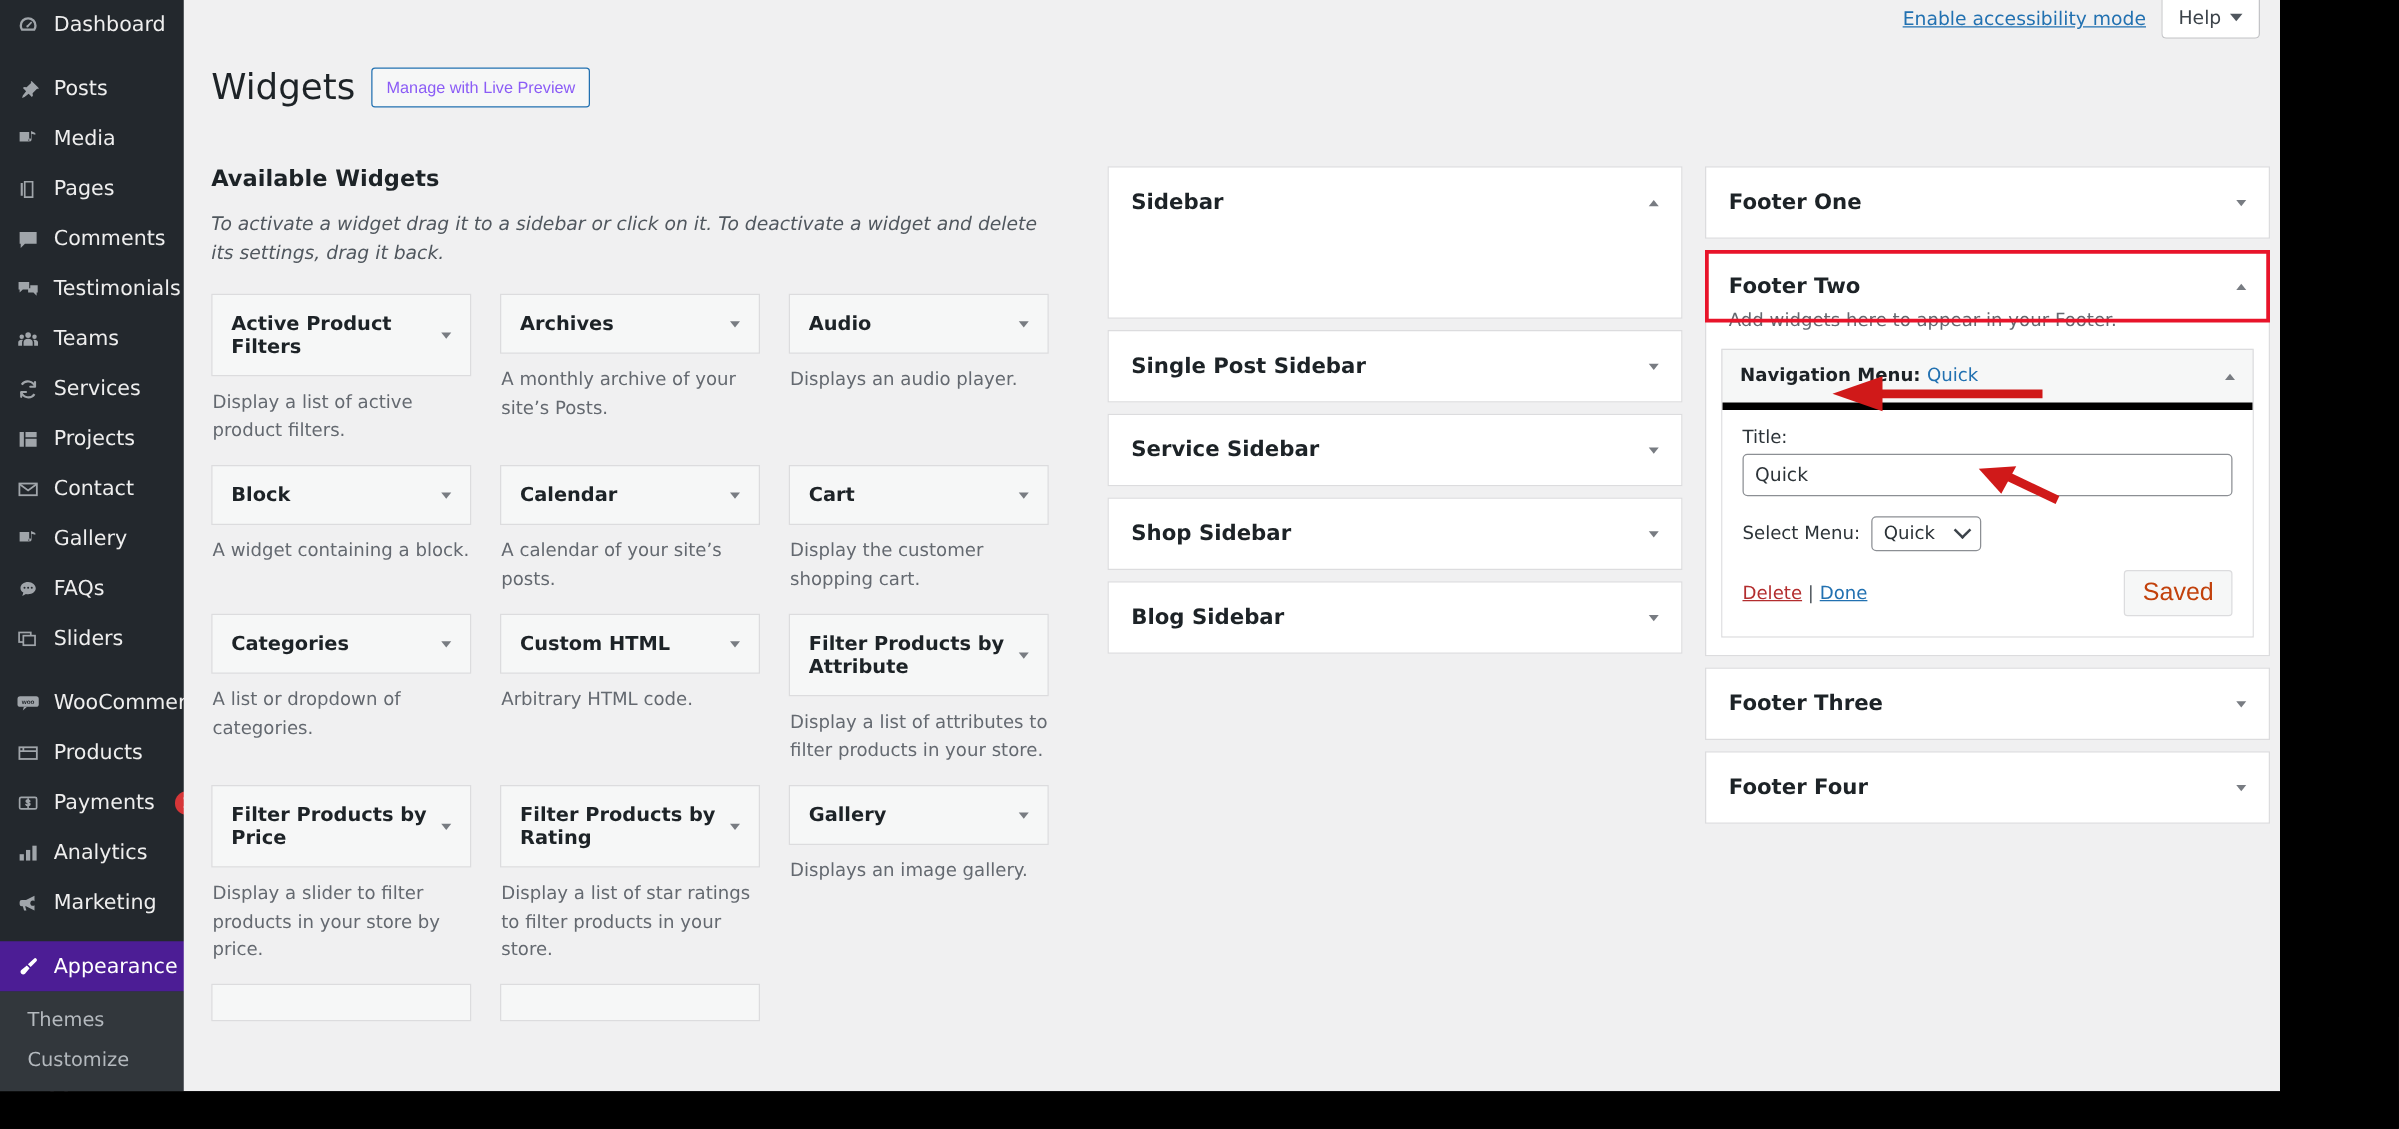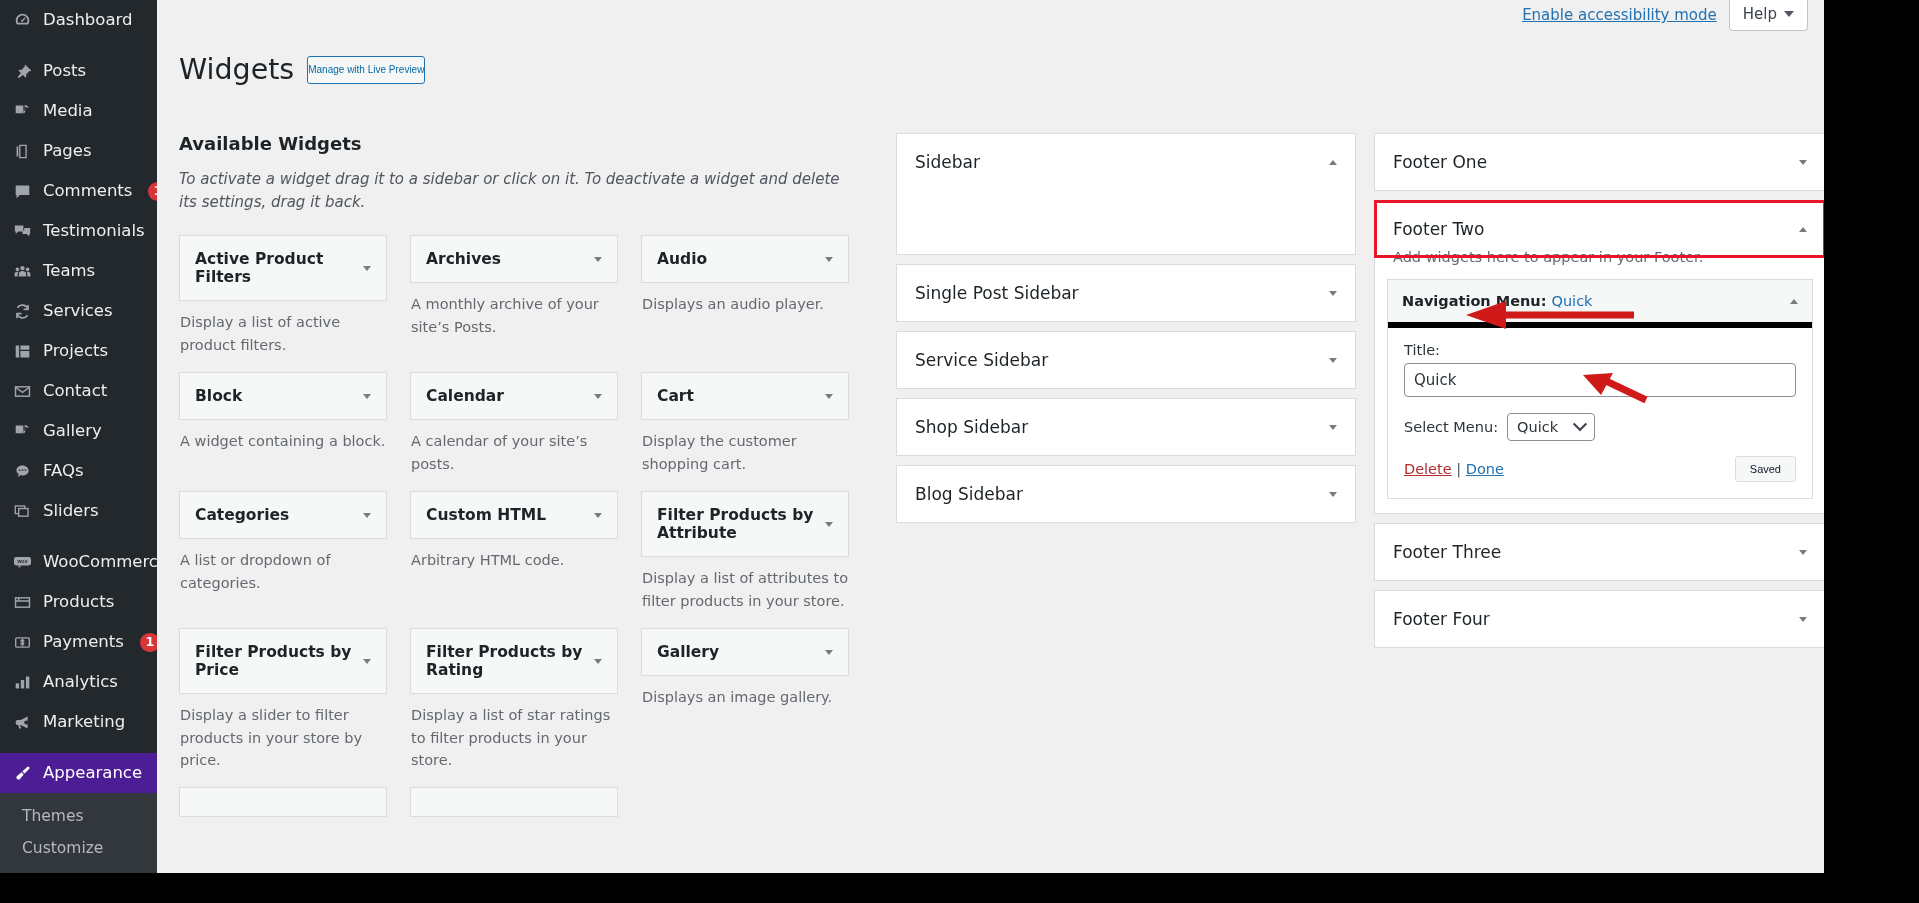--- a/index.html
+++ b/index.html
@@ -39,21 +39,21 @@
     background: #d63638; color: #fff; border-radius: 10px;
     font-size: 12.5px; font-weight: 600;
   }
   .submenu { background: #32373c; padding: 7px 0 9px; }
   .submenu .sub-item {
     padding: 7px 0 7px 22px; color: #b4b9be; font-size: 15.5px; cursor: pointer;
   }
   .submenu .sub-item.current { color: #fff; font-weight: 700; }
 
   
-  .content { position: absolute; left: 157px; top: 0; right: 0; height: 873px; background: #f0f0f1; }
+  .content { position: absolute; left: 147px; top: 0; right: 0; height: 873px; background: #f0f0f1; }
   .topbar { position: relative; height: 30px; }
   .topright {
     position: absolute; right: 16px; top: 0;
     display: flex; align-items: flex-start; gap: 0;
   }
   .access-link {
     color: #2271b1; text-decoration: underline; font-size: 15px;
     padding: 6px 12px 0 0; cursor: pointer;
   }
   .help-tab {
@@ -64,22 +64,22 @@
   }
   .caret { width: 0; height: 0; border-left: 5px solid transparent; border-right: 5px solid transparent; }
   .caret.down { border-top: 6px solid #50575e; }
   .caret.up { border-bottom: 6px solid #50575e; }
   .caret.sm.down { border-left-width: 4px; border-right-width: 4px; border-top-width: 5px; border-top-color: #787c82; }
   .caret.sm.up { border-left-width: 4px; border-right-width: 4px; border-bottom-width: 5px; border-bottom-color: #787c82; }
 
   .page-head { display: flex; align-items: center; gap: 13px; padding: 0 0 0 22px; margin-top: 2px; }
   .page-title { font-size: 28.5px; font-weight: 400; color: #1d2327; line-height: 1.3; }
   .live-preview-btn {
-    border: 1px solid #2271b1; color: #0369a1; background: #f6f7f7;
-    border-radius: 3px; padding: 6px 0; font-size: 10px; cursor: pointer;
+    border: 1px solid #2271b1; color: #8b5cf6; background: #f6f7f7;
+    border-radius: 3px; padding: 6px 11px; font-size: 13px; cursor: pointer;
     line-height: 1.4;
   }
 
   .columns { display: flex; align-items: flex-start; padding: 0 16px 0 22px; margin-top: 26px; gap: 0; }
   .col-left { width: 670px; flex: 0 0 670px; }
   .col-mid { width: 460px; flex: 0 0 460px; margin-left: 47px; }
   .col-right { width: 452px; flex: 0 0 452px; margin-left: 18px; }
 
   h2.section-title { font-size: 18px; font-weight: 700; color: #1d2327; margin: 0 0 14px; }
   .section-desc { font-size: 15px; color: #50575e; margin: 0 0 22px; line-height: 1.5; font-style: italic; }
@@ -93,21 +93,21 @@
   }
   .widget-box .wtitle { font-size: 15.5px; font-weight: 700; color: #1d2327; }
   .widget-desc { font-size: 14.5px; color: #646970; padding: 10px 1px 12px; line-height: 1.55; }
 
   
   .panel { background: #fff; border: 1px solid #dcdcde; margin-bottom: 9px; }
   .panel-head {
     display: flex; align-items: center; justify-content: space-between;
     padding: 18px 18px; cursor: pointer;
   }
-  .panel-head .ptitle { font-size: 17px; font-weight: 400; color: #1d2327; }
+  .panel-head .ptitle { font-size: 17px; font-weight: 700; color: #1d2327; }
   .panel-body-empty { height: 64px; }
   .panel.highlight-target > .panel-head { outline: 3px solid #e8142a; outline-offset: -2px; }
   .panel-desc { font-size: 14.5px; color: #646970; padding: 0 18px 14px; margin-top: -8px; }
 
   .inner-widget { border: 1px solid #dcdcde; background: #f6f7f7; margin: 0 12px 14px; }
   .inner-widget-head {
     display: flex; align-items: center; justify-content: space-between;
     padding: 13px 14px; cursor: pointer;
   }
   .inner-widget-head .iwtitle { font-size: 14.5px; font-weight: 700; color: #1d2327; }
@@ -130,22 +130,22 @@
           transform: rotate(45deg) translate(-2px,-2px); }
   .widget-controls {
     display: flex; align-items: center; justify-content: space-between;
     margin-top: 15px; padding-bottom: 6px;
   }
   .ctrl-links { font-size: 14.5px; color: #50575e; }
   .ctrl-links a { text-decoration: underline; cursor: pointer; }
   .link-delete { color: #b32d2e; }
   .link-done { color: #2271b1; }
   .saved-btn {
-    background: #f6f7f7; border: 1px solid #dcdcde; color: #0f172a;
-    border-radius: 3px; padding: 6px 14px; font-size: 11px; cursor: default;
+    background: #f6f7f7; border: 1px solid #dcdcde; color: #c2410c;
+    border-radius: 3px; padding: 6px 14px; font-size: 20px; cursor: default;
   }
 
   
   .arrow { position: absolute; pointer-events: none; }
   .bottom-bar { position: absolute; left: 0; top: 873px; width: 1919px; height: 30px; background: #000; }
 </style>
 </head>
 <body>
 
 <div class="screen">

